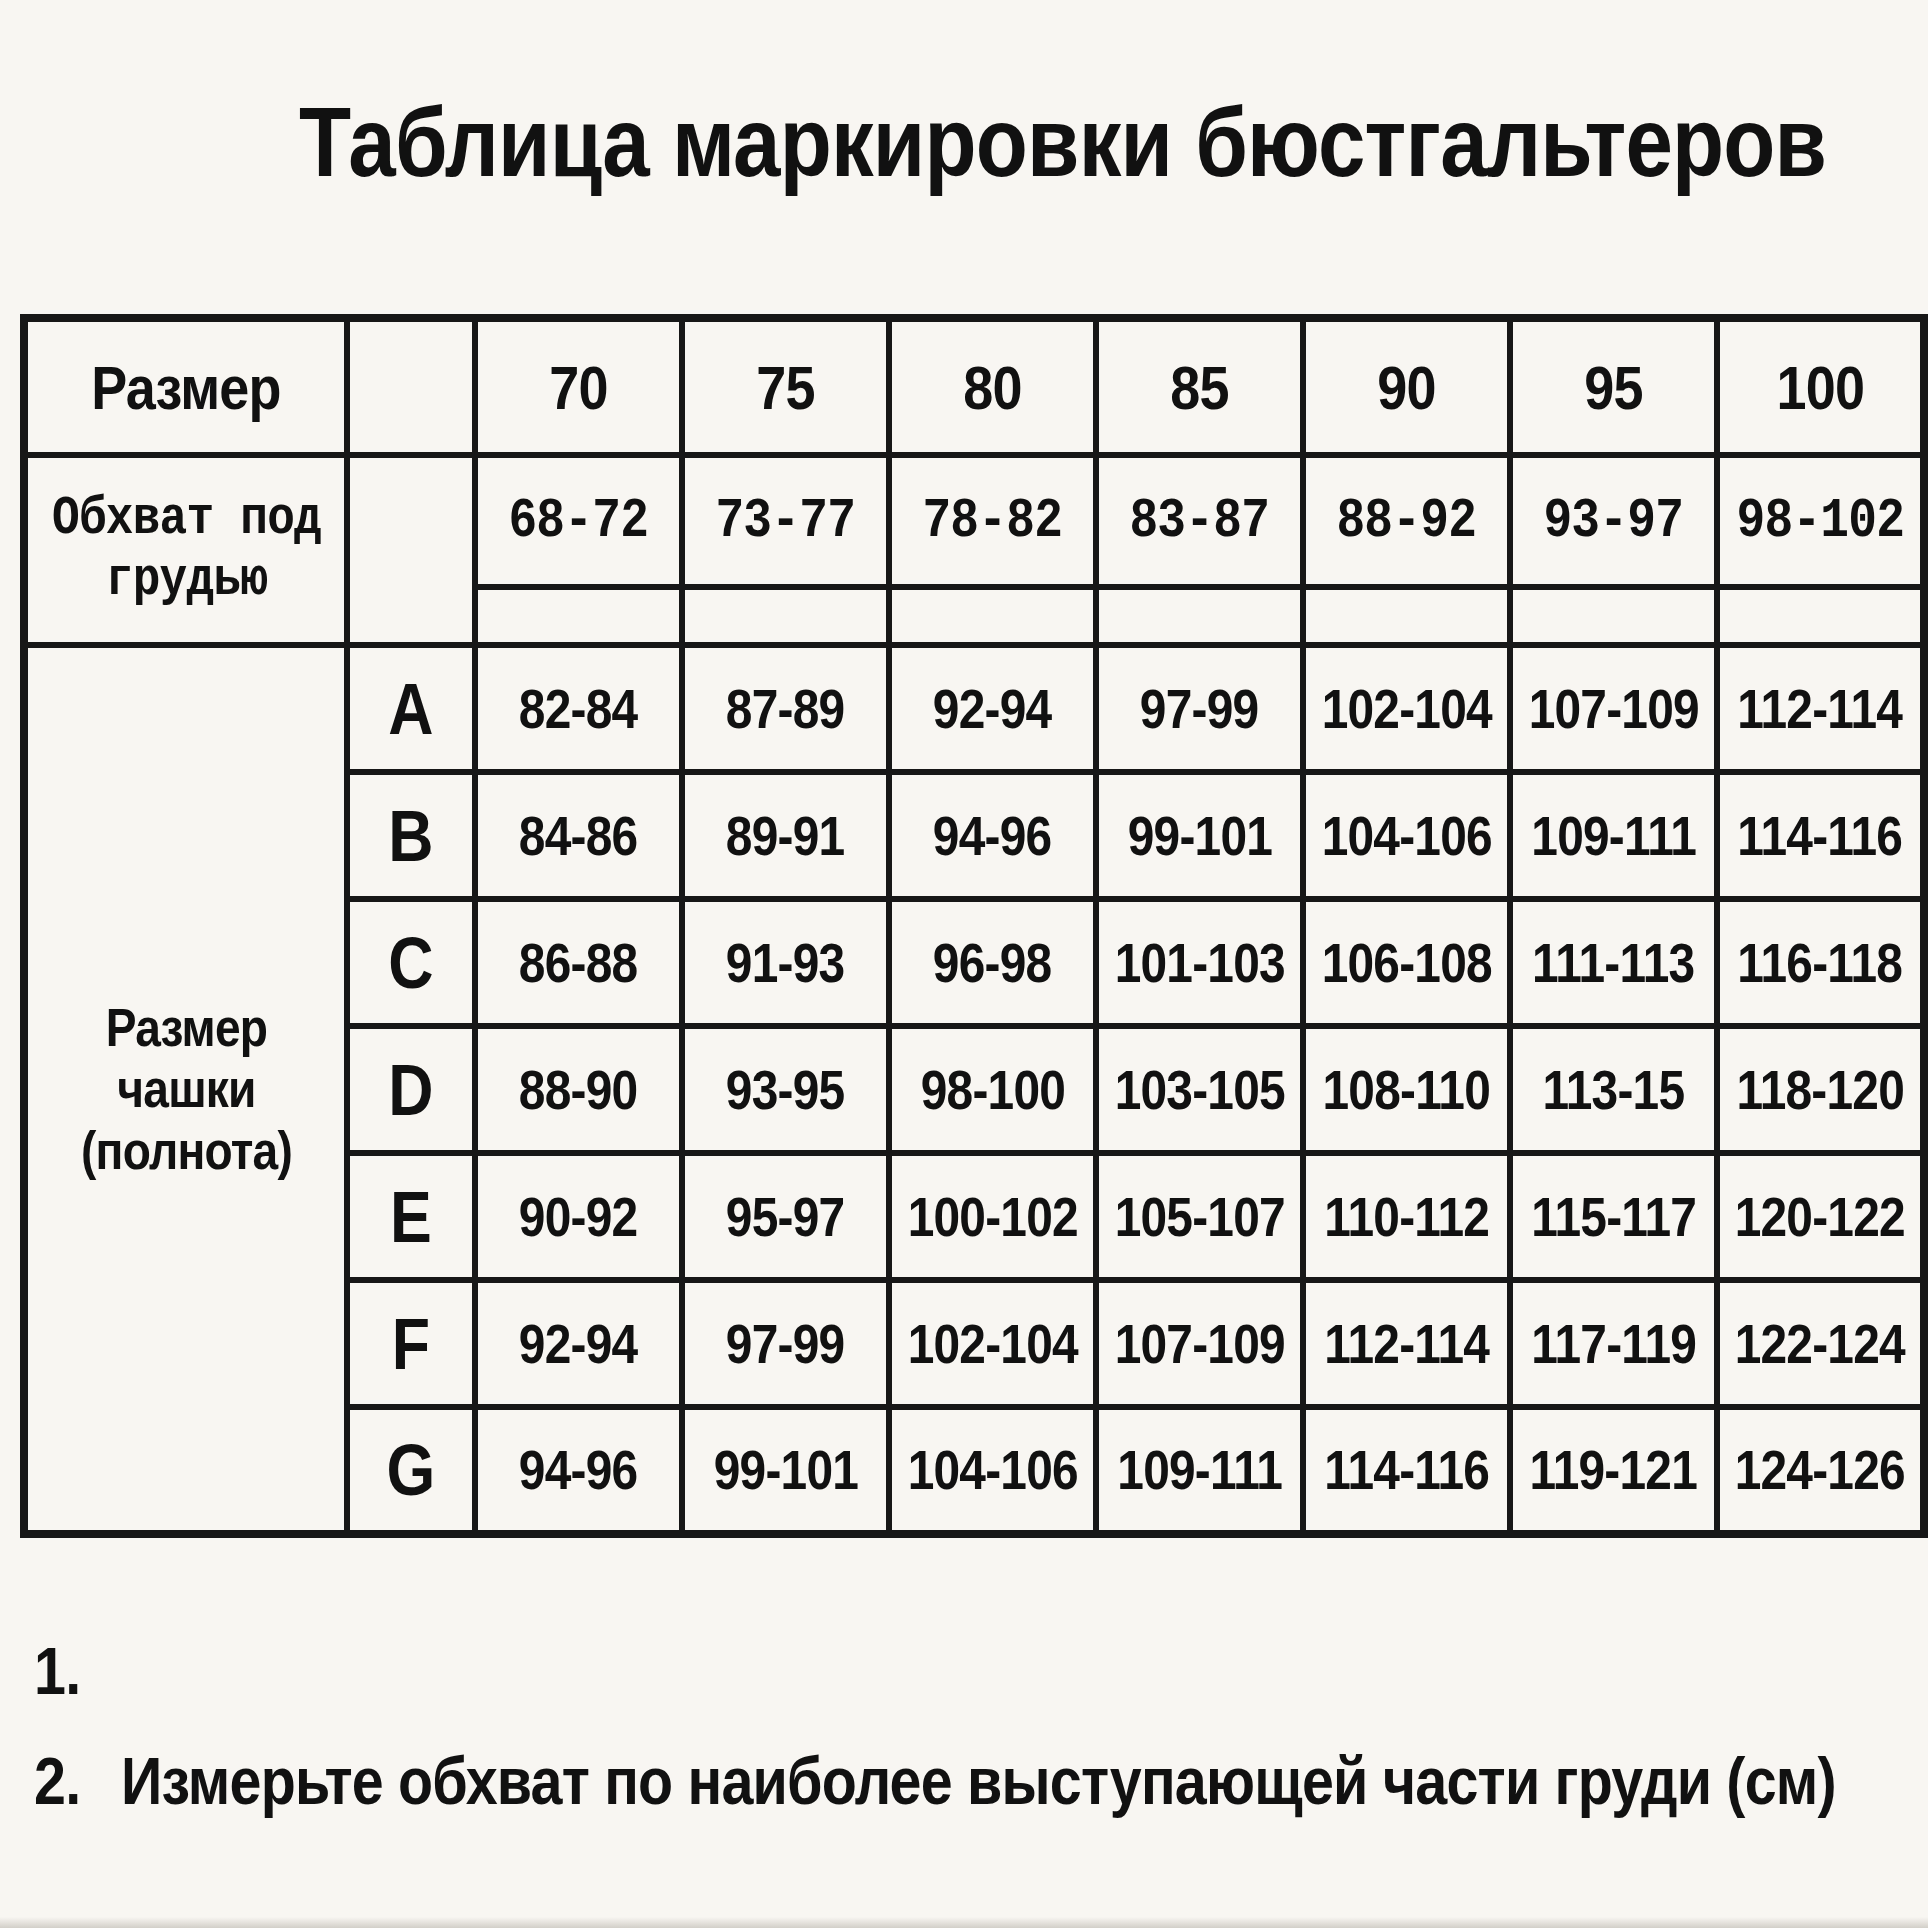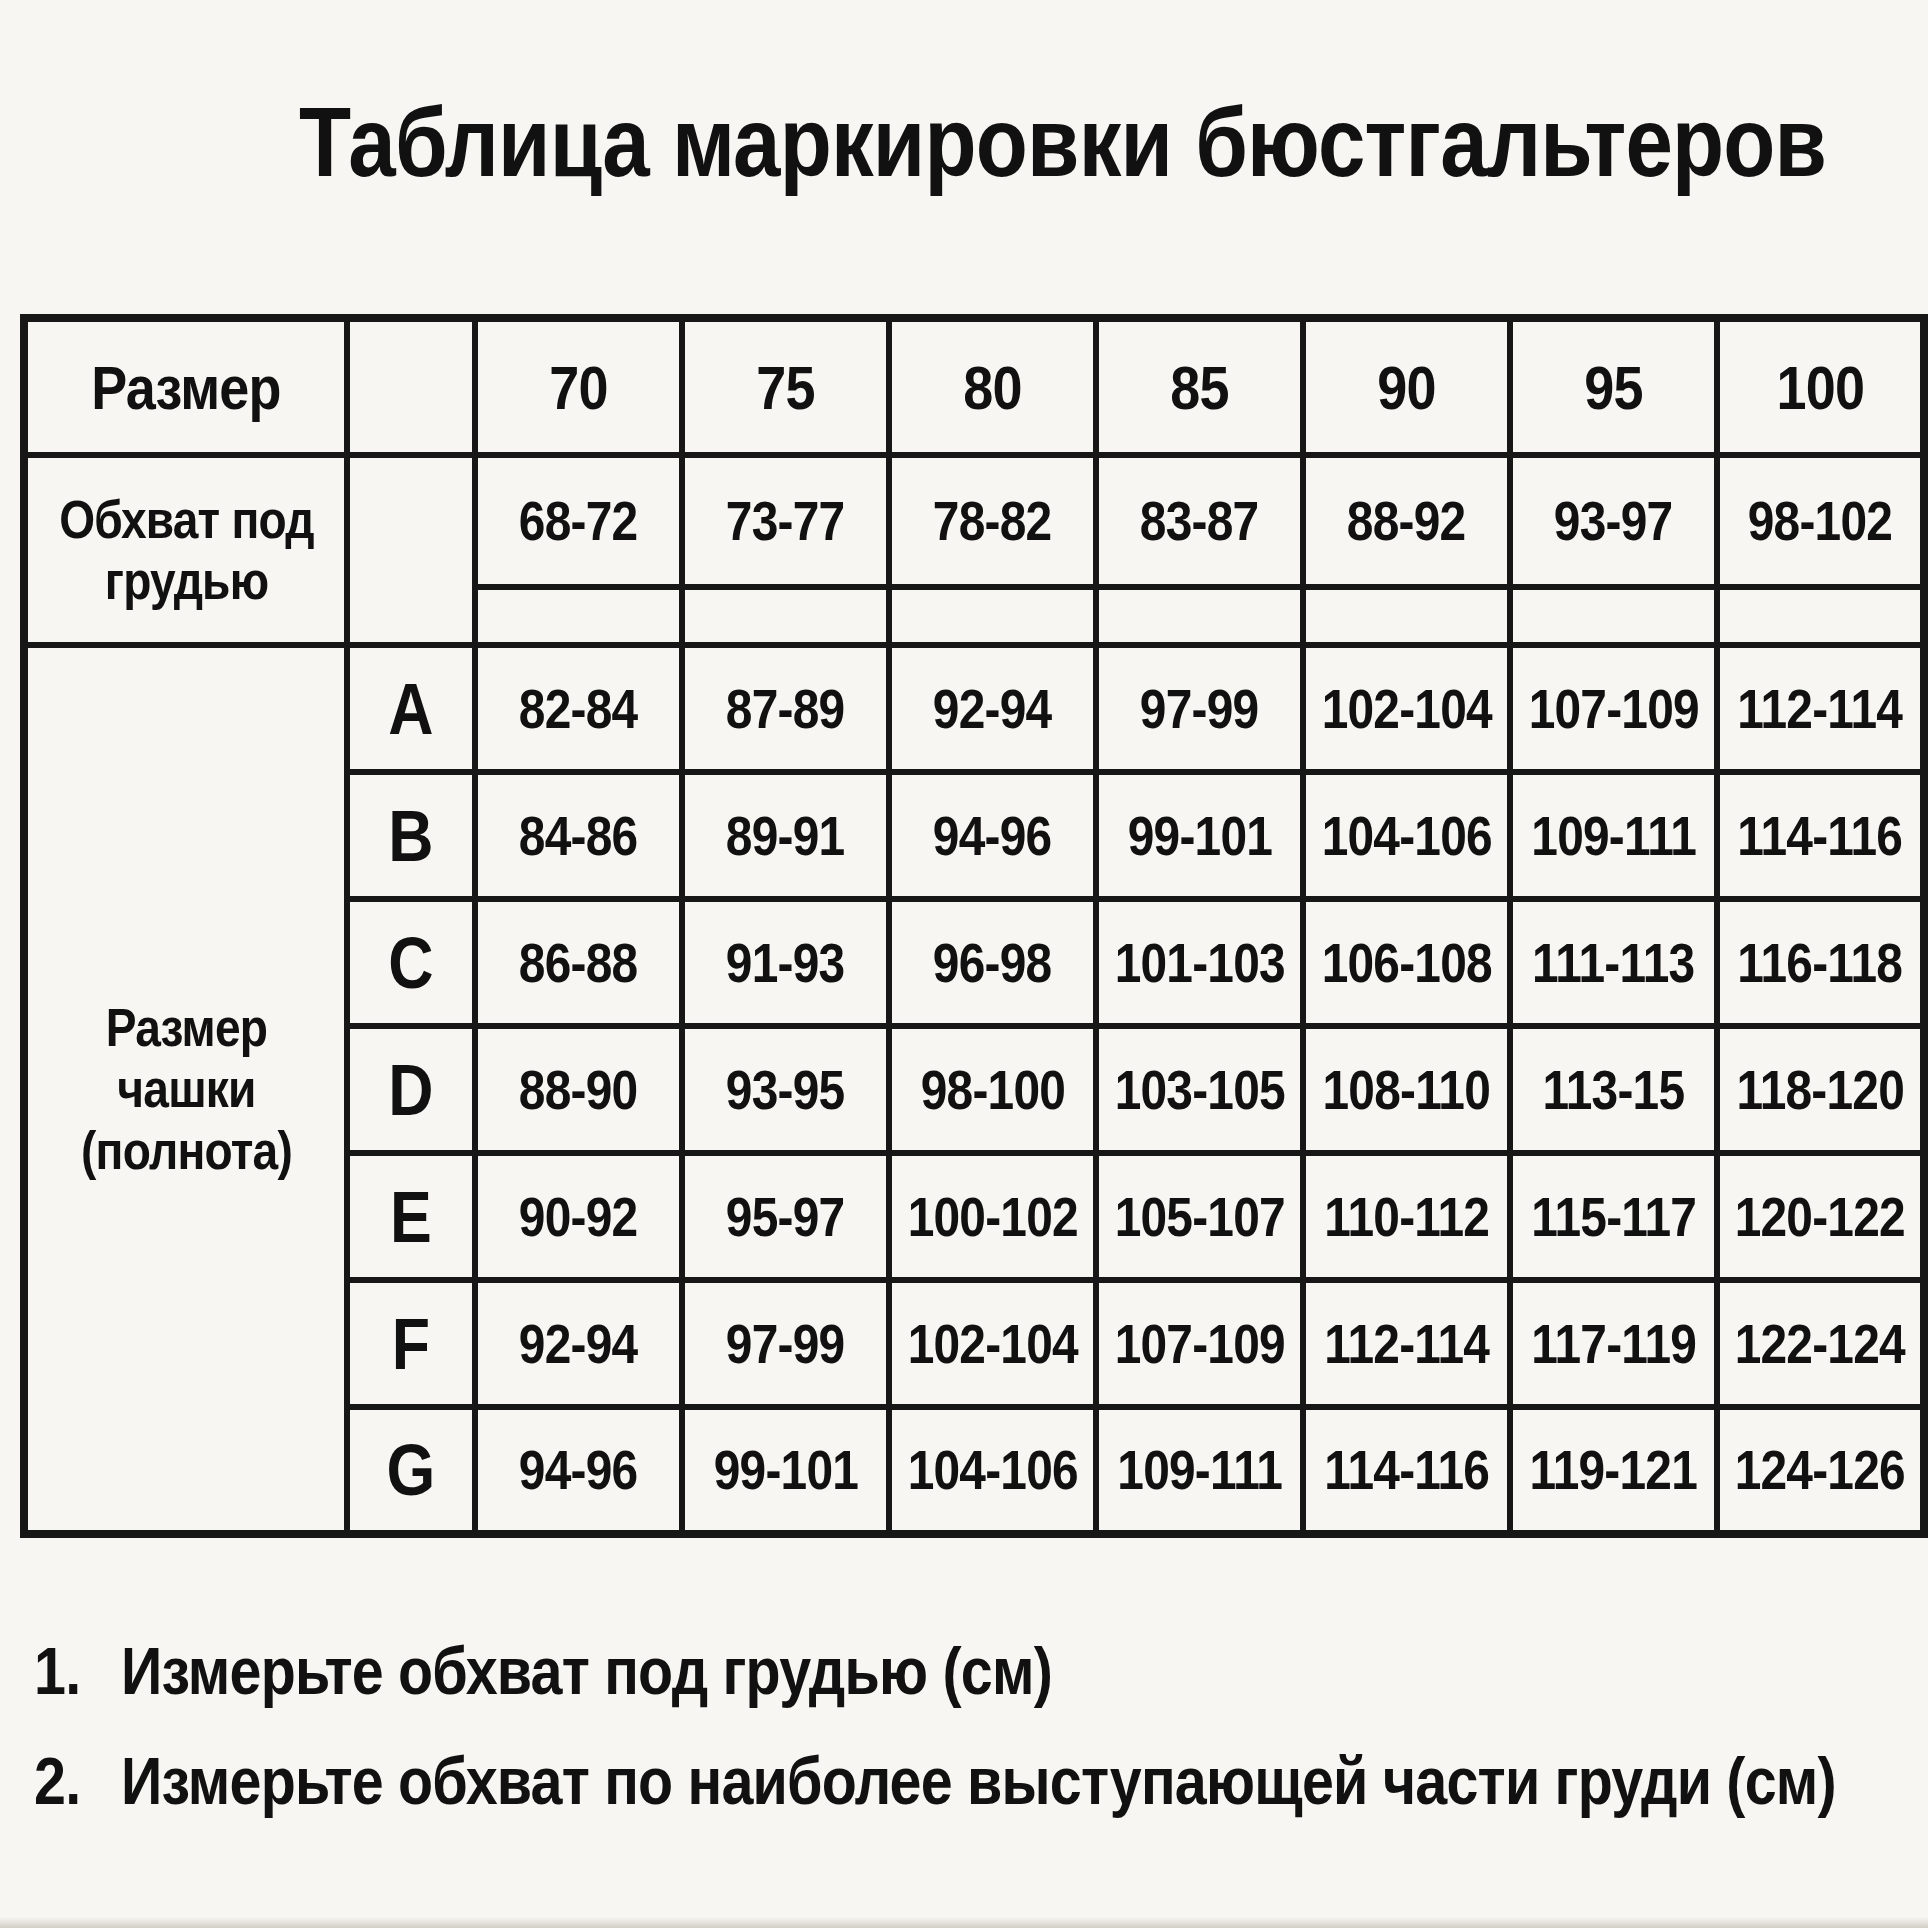--- a/index.html
+++ b/index.html
@@ -41,21 +41,21 @@
     border:6.6px solid var(--line);
     padding:0;overflow:hidden;
     text-align:center;vertical-align:middle;
     font-weight:700;
   }
   .c-label{width:323px;}
   .c-letter{width:128px;}
   .c-size{width:207px;}
 
   .row-header{height:137px;}
-  .row-underbust{height:132px;}
+  .row-underbust{height:132px;font-family:Liberation Mono, monospace;}
   .row-spacer{height:58px;}
   .row-cup{height:127px;}
   tr.section-top td{border-top-width:11.3px;}
 
   td.num .txt{font-size:55px;white-space:nowrap;}
   td.big .txt{font-size:62px;white-space:nowrap;}
   td.letter .txt{font-size:72px;white-space:nowrap;}
   td.lbl .txt{font-size:53px;line-height:1.16;white-space:normal;}
   td.wrap-2 .txt{width:311px;}
   td.wrap-3 .txt{width:273px;}
@@ -195,21 +195,20 @@
           <td class="num"><span class="txt">114-116</span></td>
           <td class="num"><span class="txt">119-121</span></td>
           <td class="num"><span class="txt">124-126</span></td>
         </tr>
       </tbody>
   </table>
 
   <ol class="notes">
     <li>
       <span class="num-col"><span class="cond">1.</span></span>
-      <span class="note-text"><span class="cond">Измерьте обхват под грудью (см)</span></span>
     </li>
     <li>
       <span class="num-col"><span class="cond">2.</span></span>
       <span class="note-text"><span class="cond">Измерьте обхват по наиболее выступающей части груди (см)</span></span>
     </li>
   </ol>
 
   <div class="scan-artifact"></div>
 
 </div>

